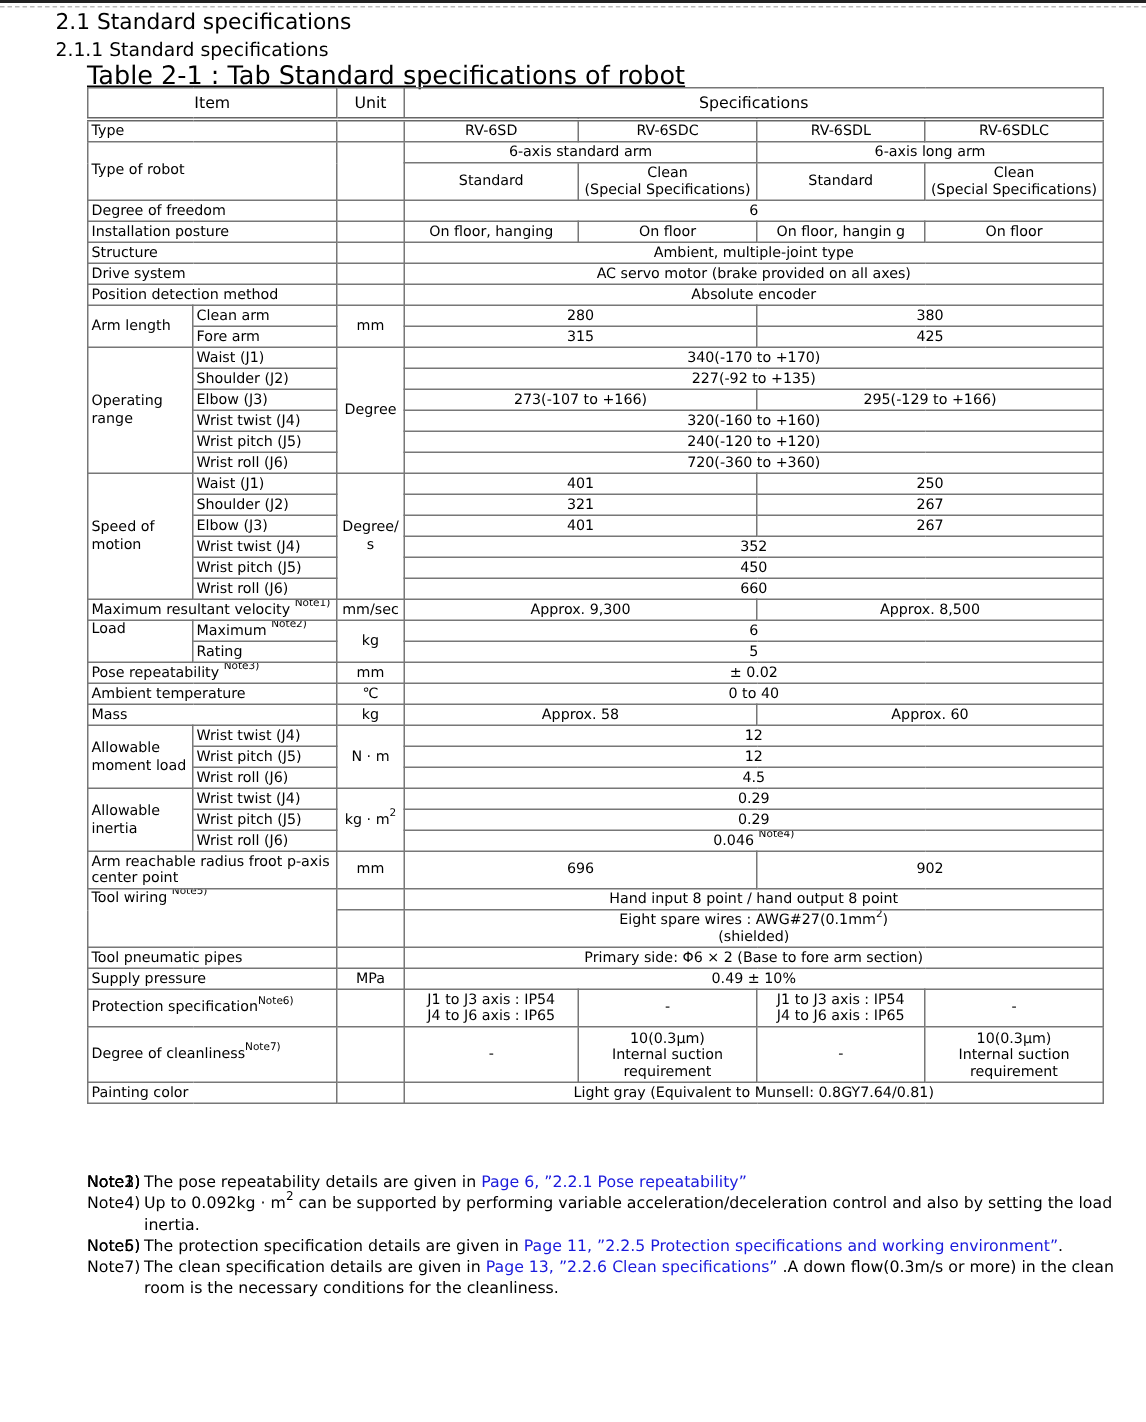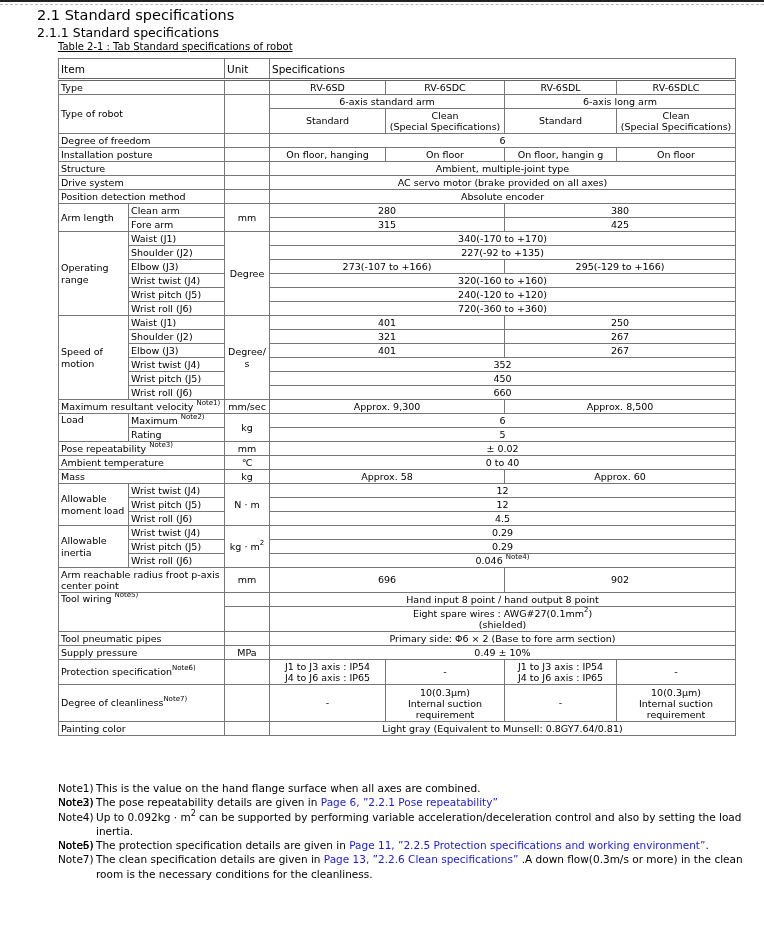--- a/index.html
+++ b/index.html
@@ -2,27 +2,27 @@
 <html><head>
 <meta charset="utf-8">
 <style>
   html, body { margin: 0; padding: 0; background: #fff; }
   body { width: 764px; height: 948px; position: relative; overflow: hidden;
          font-family: "DejaVu Sans", sans-serif; color: #000; }
   .topbar { position: absolute; left: 0; top: 0; width: 764px; height: 2px; background: #222; }
   .dash { position: absolute; left: 0; top: 4px; width: 764px; border-top: 1px dashed #bbb; }
   .h1 { position: absolute; left: 37px; top: 7px; font-size: 14.5px; text-align: center; }
   .h2 { position: absolute; left: 37px; top: 25px; font-size: 12.5px; }
-  .cap { position: absolute; left: 58px; top: 41px; font-size: 10px; text-decoration: underline; }
+  .cap { position: absolute; left: 58px; top: 41px; font-size: 17px; text-decoration: underline; }
   table.spec { position: absolute; left: 58px; top: 58px; border-collapse: collapse;
                table-layout: fixed; width: 677px; font-size: 9.5px; }
   table.spec td { border: 1px solid #777; padding: 0 2px; height: 13px; line-height: 12px;
                   vertical-align: middle; white-space: nowrap; overflow: hidden; }
   table.spec td.c { text-align: center; }
-  table.spec tr.hdr td { height: 19px; font-size: 10.5px; text-align: left; border-bottom: 3px double #666; }
+  table.spec tr.hdr td { height: 19px; font-size: 10.5px; text-align: center; border-bottom: 3px double #666; }
   sup.n { font-size: 7px; vertical-align: 5px; line-height: 0; }
   .notes { position: absolute; left: 58px; top: 781px; font-size: 10.5px; line-height: 14.3px; width: 700px; }
   .note { position: relative; padding-left: 38px; }
   .note .lbl { position: absolute; left: 0; top: 0; }
   .link { color: #1a1adc; }
 </style>
 </head>
 <body>
 
 <div class="topbar"></div>
@@ -273,20 +273,20 @@
   </tr>
   <tr>
     <td colspan="2">Painting color</td>
         <td></td>
     <td colspan="4" class="c">Light gray (Equivalent to Munsell: 0.8GY7.64/0.81)</td>
   </tr>
 </tbody>
   </table>
 
 <div class="notes">
-  <div class="note"><span class="lbl">Note1)</span><span>This is the value on the hand flange surface when all axes are combined.</span></div>
+  <div class="note"><span class="lbl">Note1)</span></div>
   <div class="note"><span class="lbl">Note2)</span></div>
   <div class="note"><span class="lbl">Note3)</span><span>The pose repeatability details are given in </span><span class="link">Page 6, ”2.2.1 Pose repeatability”</span></div>
   <div class="note"><span class="lbl">Note4)</span><span>Up to 0.092kg · m</span><sup class="n" style="font-size:8px">2</sup><span> can be supported by performing variable acceleration/deceleration control and also by setting the load inertia.</span></div>
   <div class="note"><span class="lbl">Note5)</span></div>
   <div class="note"><span class="lbl">Note6)</span><span>The protection specification details are given in </span><span class="link">Page 11, ”2.2.5 Protection specifications and working environment”</span><span>.</span></div>
   <div class="note"><span class="lbl">Note7)</span><span>The clean specification details are given in </span><span class="link">Page 13, ”2.2.6 Clean specifications”</span><span> .A down flow(0.3m/s or more) in the clean room is the necessary conditions for the cleanliness.</span></div>
 </div>
 
 </body></html>

